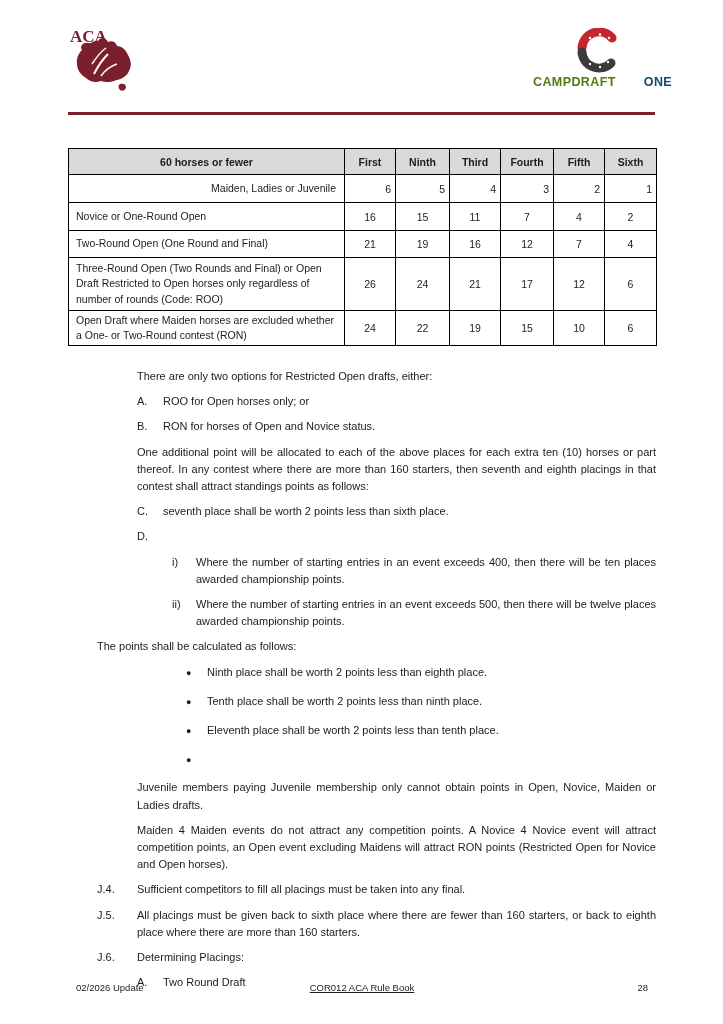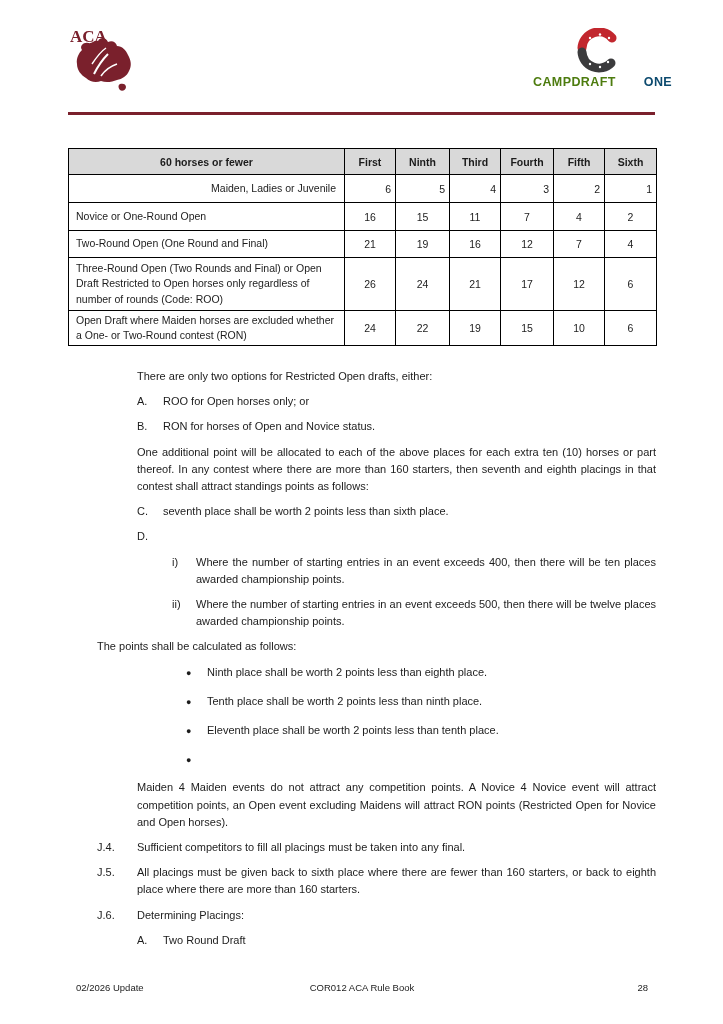--- a/index.html
+++ b/index.html
@@ -35,21 +35,21 @@
   .row .lab { flex:0 0 26px; }
   .indent1 { margin-left:40px; }          
   .row.sub { margin-left:75px; }          
   .row.sub .lab { flex:0 0 24px; }
   .row.bullet { margin-left:89px; margin-bottom:12px !important; }
   .row.bullet .lab { flex:0 0 21px; font-size:9px; padding-top:2px; }
   .just { text-align:justify; }
   
   .footer { position:absolute; top:982px; left:76px; width:572px; font-size:9.5px; color:#1c1c1c; }
   .footer .l { position:absolute; left:0; }
-  .footer .c { position:absolute; left:0; width:100%; text-align:center; }
+  .footer .c { position:absolute; left:0; width:100%; text-align:center;text-decoration:underline; }
   .footer .r { position:absolute; right:0; }
 </style>
 </head>
 <body>
 
 <div class="page">
 
   <div class="header">
 
     <svg class="aca-logo" viewBox="0 0 72 70" xmlns="http://www.w3.org/2000/svg">
@@ -204,20 +204,21 @@
       <span>Tenth place shall be worth 2 points less than ninth place.</span>
     </div>
     <div class="row bullet">
       <span class="lab">●</span>
       <span>Eleventh place shall be worth 2 points less than tenth place.</span>
     </div>
     <div class="row bullet">
       <span class="lab">●</span>
     </div>
 
+    <div class="indent1 just">Juvenile members paying Juvenile membership only cannot obtain points in Open, Novice, Maiden or Ladies drafts.</div>
 
     <div class="indent1 just">Maiden 4 Maiden events do not attract any competition points.  A Novice 4  Novice event  will attract competition  points, an Open event excluding Maidens will attract RON points (Restricted Open for Novice and Open horses).</div>
 
     <div class="row">
       <span class="lab" style="flex-basis:40px">J.4.</span>
       <span>Sufficient competitors to fill all placings must be taken into any final.</span>
     </div>
 
     <div class="row">
       <span class="lab" style="flex-basis:40px">J.5.</span>

